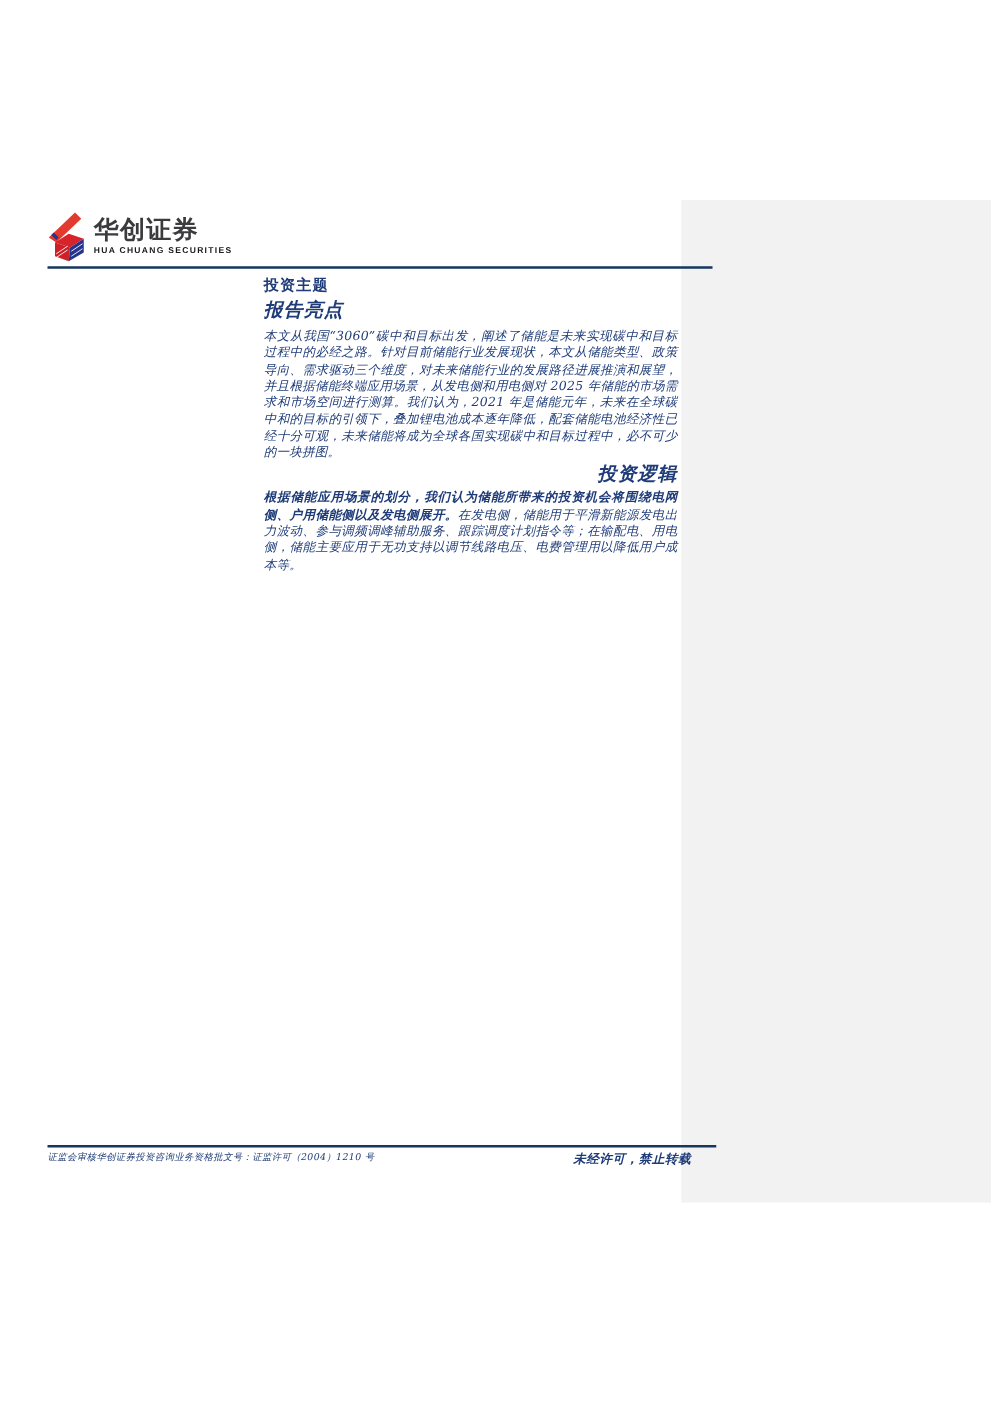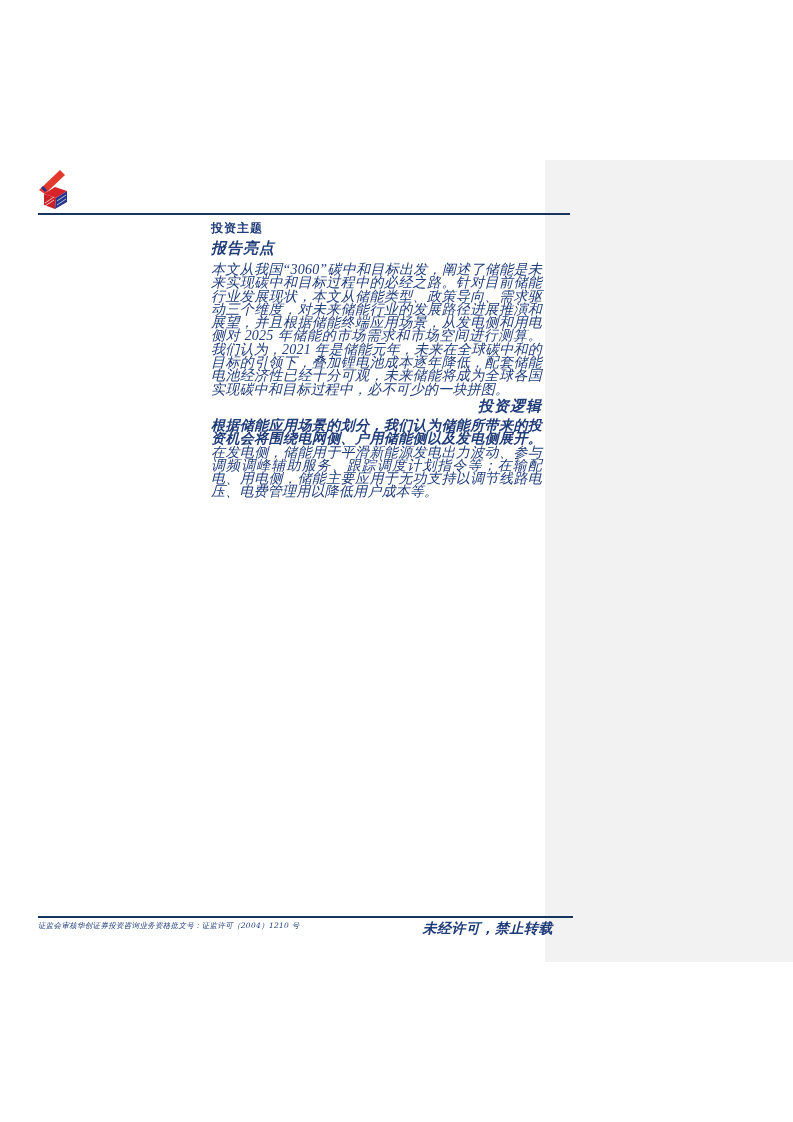--- a/index.html
+++ b/index.html
@@ -32,33 +32,33 @@
     font-size:10.5px;font-weight:bold;font-style:italic;color:#1f3c78;letter-spacing:0.5px;
   }
   .header-rule{position:absolute;left:38px;top:213px;width:532px;height:2px;background:#17365d;}
 
   
   .content{position:absolute;left:211px;top:221px;width:331px;color:#1f3c78;}
   .h1{font-size:12px;line-height:14px;font-weight:bold;margin:0 0 7px 0;letter-spacing:1px;}
   .h2{font-size:15px;line-height:13px;font-weight:bold;font-style:italic;margin:0 0 8px 0;letter-spacing:1px;}
   .h2.mt{margin:0 0 6px 0;}
   p.body{
-    font-size:14px;line-height:13.3px;margin:0 0 0 0;text-align:justify;
-    font-style:italic;letter-spacing:0.2px;font-family:Liberation Serif, serif;
+    font-size:10px;line-height:13.3px;margin:0 0 0 0;text-align:justify;
+    font-style:italic;letter-spacing:0.2px;
   }
   p.body .bold{font-weight:bold;}
 
   
   .footer-rule{position:absolute;left:38px;top:916px;width:535px;height:2px;background:#17365d;}
   .footer-left{
     position:absolute;left:38px;top:921px;font-size:7.5px;font-style:italic;color:#1f3c78;letter-spacing:0.3px;
   }
   .footer-right{
     position:absolute;left:38px;top:920px;width:515px;text-align:right;
-    font-size:14px;font-weight:bold;font-style:italic;color:#1f3c78;letter-spacing:0.5px;
+    font-size:10px;font-weight:bold;font-style:italic;color:#1f3c78;letter-spacing:0.5px;
   }
 </style>
 </head>
 <body>
 
 <div class="page">
 
   <div class="gray-panel"></div>
 
   <div class="logo">
@@ -68,20 +68,24 @@
         <polygon points="3,24 5,22 9,26 7,28" fill="#27348b"></polygon>
         <polygon points="6,30 17,23 29,27 18,34" fill="#d7232a"></polygon>
         <polygon points="6,30 6,41 17,45 18,34" fill="#cc2127"></polygon>
         <polygon points="18,34 29,27 29,38 17,45" fill="#27348b"></polygon>
         <line x1="7" y1="39" x2="16" y2="33" stroke="#ffffff" stroke-width="0.7"></line>
         <line x1="7" y1="42" x2="16" y2="36" stroke="#ffffff" stroke-width="0.7"></line>
         <line x1="19" y1="37" x2="28" y2="31" stroke="#ffffff" stroke-width="0.7"></line>
         <line x1="19" y1="41" x2="28" y2="35" stroke="#ffffff" stroke-width="0.7"></line>
       </svg>
     </div>
+    <div class="logo-text">
+      <div class="brand-cn">华创证券</div>
+      <div class="brand-en">HUA CHUANG SECURITIES</div>
+    </div>
   </div>
 
   <div class="header-rule"></div>
 
   <div class="content">
     <div class="h1">投资主题</div>
     <div class="h2">报告亮点</div>
     <p class="body">本文从我国“3060”碳中和目标出发，阐述了储能是未来实现碳中和目标过程中的必经之路。针对目前储能行业发展现状，本文从储能类型、政策导向、需求驱动三个维度，对未来储能行业的发展路径进展推演和展望，并且根据储能终端应用场景，从发电侧和用电侧对 2025 年储能的市场需求和市场空间进行测算。我们认为，2021 年是储能元年，未来在全球碳中和的目标的引领下，叠加锂电池成本逐年降低，配套储能电池经济性已经十分可观，未来储能将成为全球各国实现碳中和目标过程中，必不可少的一块拼图。</p>
     <div class="h2 mt" style="margin-top:4px;text-align:right;">投资逻辑</div>
     <p class="body"><span class="bold">根据储能应用场景的划分，我们认为储能所带来的投资机会将围绕电网侧、户用储能侧以及发电侧展开。</span><span>在发电侧，储能用于平滑新能源发电出力波动、参与调频调峰辅助服务、跟踪调度计划指令等；在输配电、用电侧，储能主要应用于无功支持以调节线路电压、电费管理用以降低用户成本等。</span></p>

